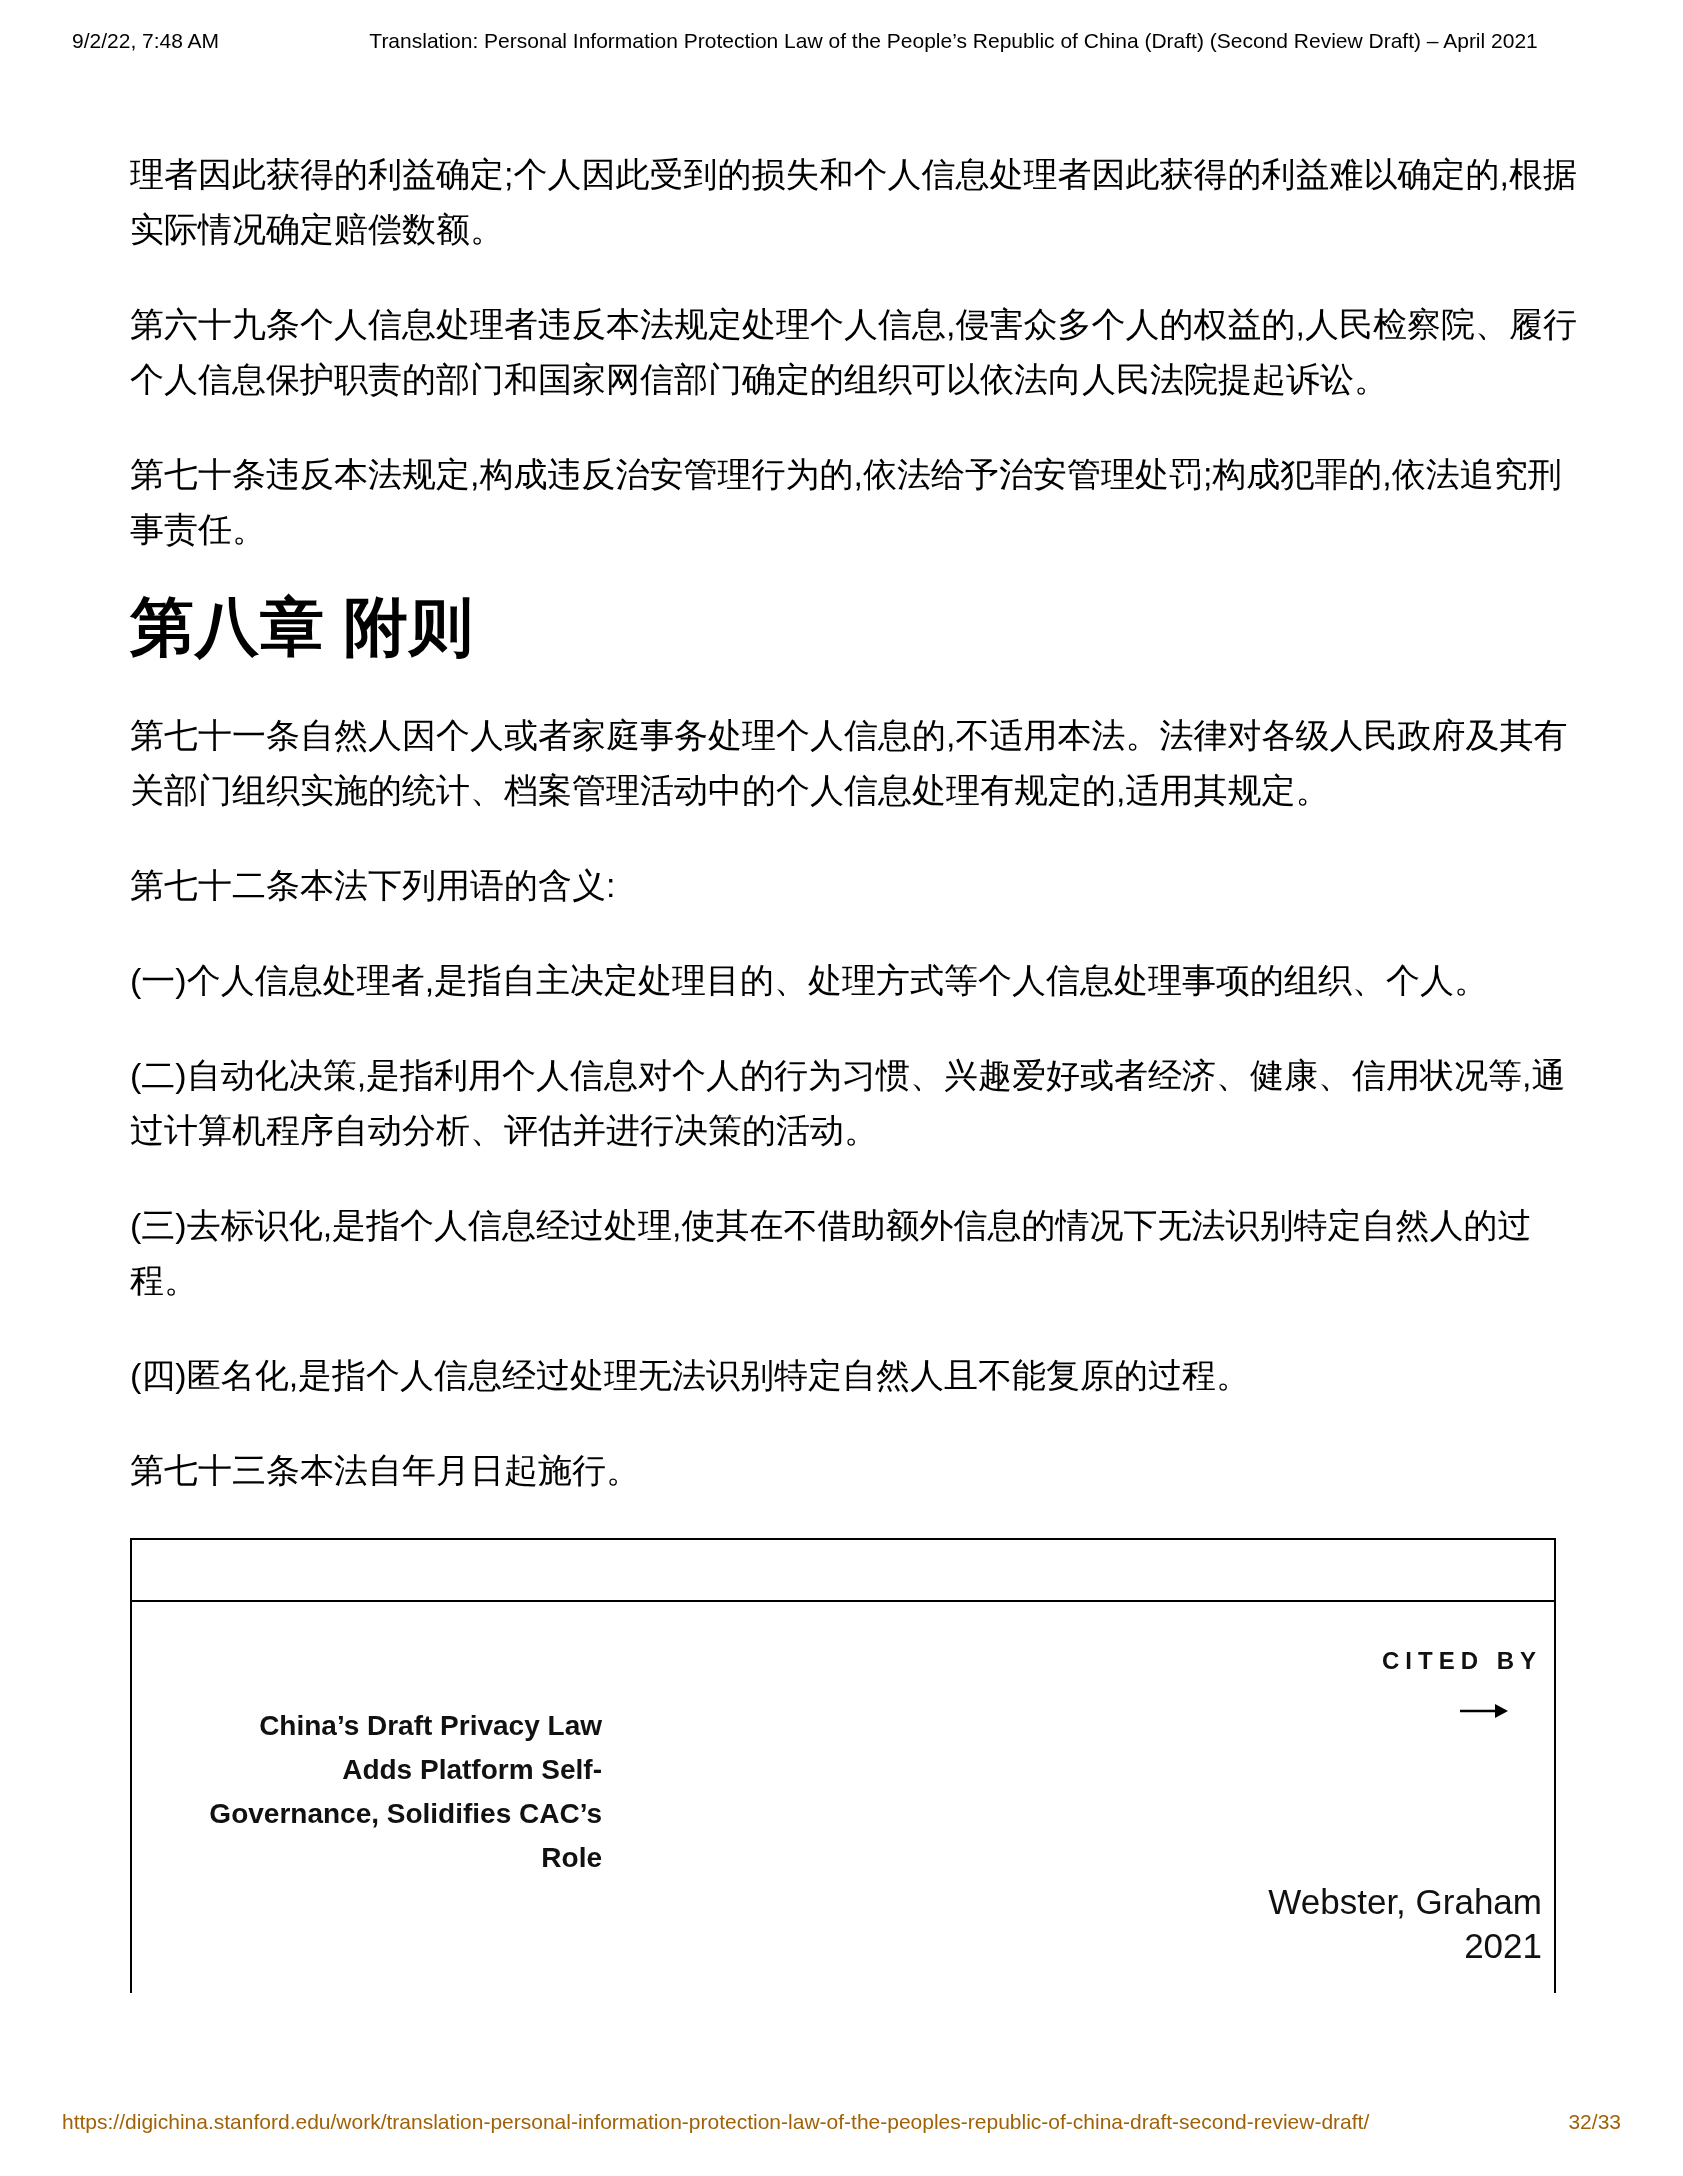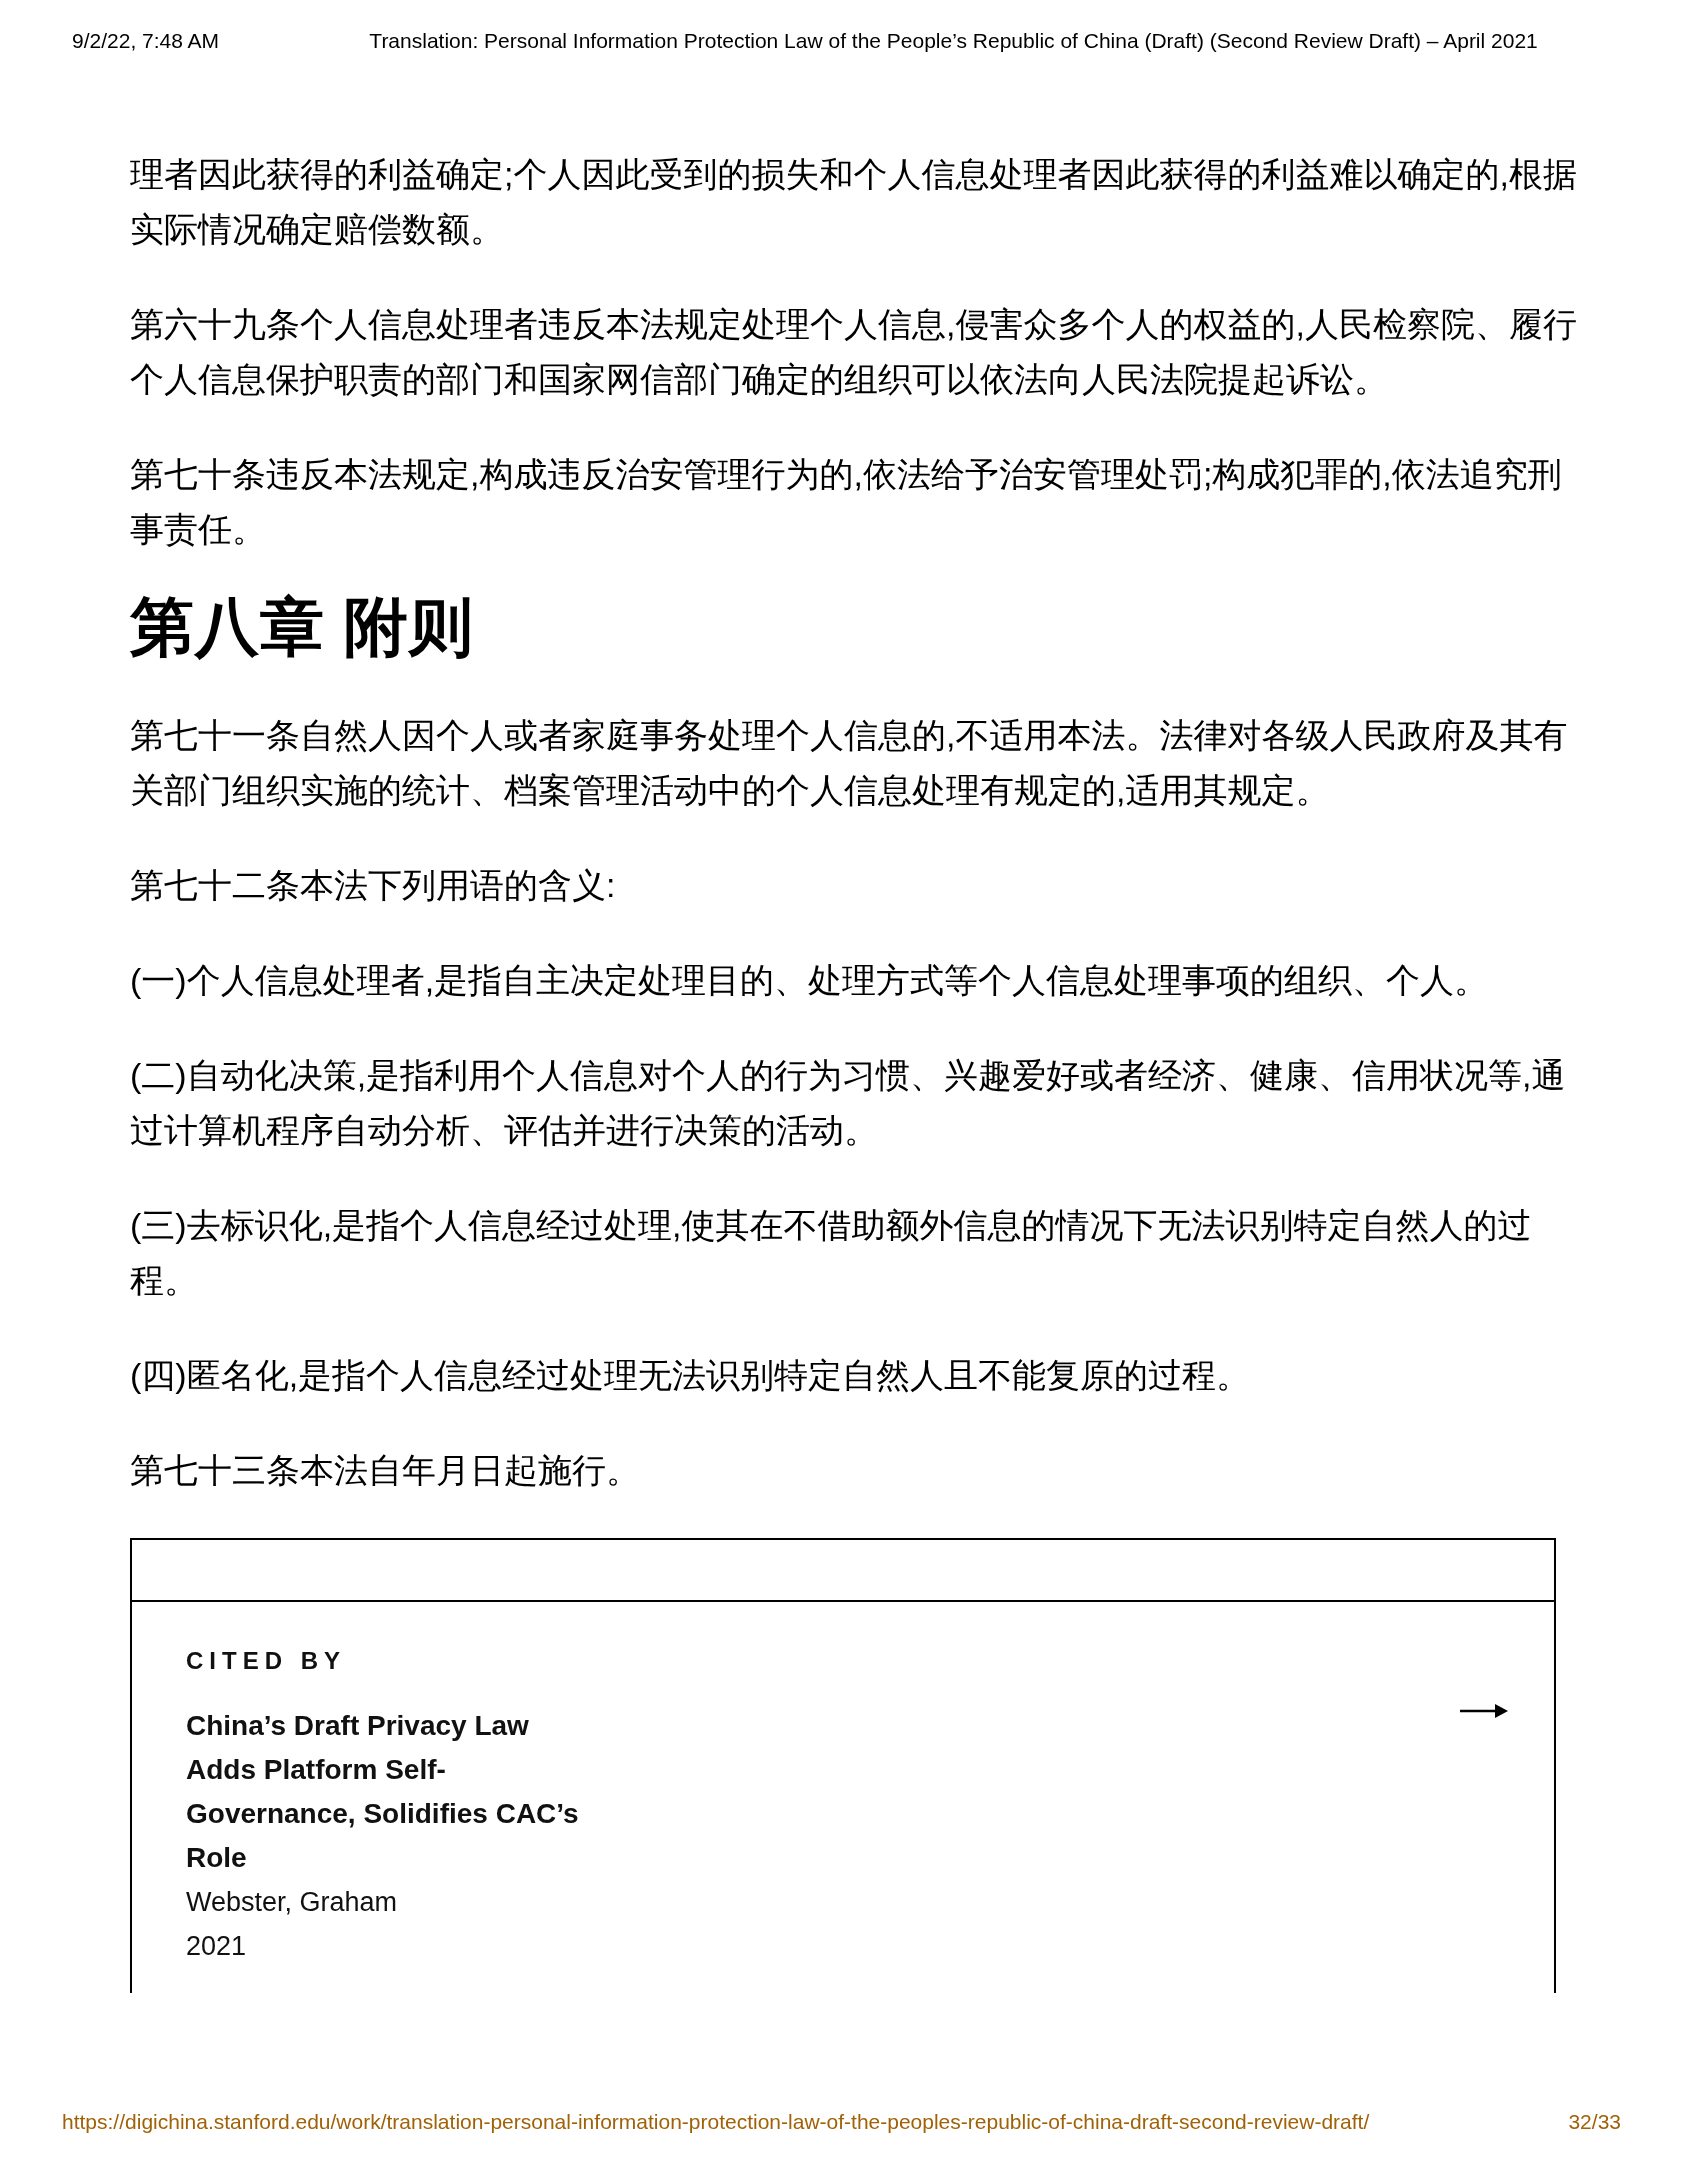--- a/index.html
+++ b/index.html
@@ -41,34 +41,34 @@
   
   .cited-box {
     margin-top:22px;
     width:1426px; height:455px;
     border-top:2px solid #000;
     border-left:2px solid #000;
     border-right:2px solid #000;
     border-bottom:none;
   }
   .cited-box-top { height:62px; border-bottom:2px solid #000; }
-  .cited-box-body { position:relative; padding:44px 12px 0 54px; }
+  .cited-box-body { position:relative; padding:44px 12px 0 54px;text-align:right; }
   .cited-heading {
     font-size:24px; font-weight:bold; letter-spacing:6px;
     line-height:30px; color:#111;
   }
   .citation-title {
     display:block; margin-top:28px;
     font-size:28px; line-height:44px; font-weight:bold;
     color:#111; text-decoration:none; cursor:pointer;
     width:416px;
   }
   .citation-title .cline { display:block; }
   .citation-author, .citation-year {
-    font-size:27px; line-height:44px; font-weight:normal; color:#111;
+    font-size:35px; line-height:44px; font-weight:normal; color:#111;
   }
   .arrow-wrap {
     position:absolute; top:99px; right:46px;
     width:48px; height:20px; cursor:pointer;
   }
 
   
   .print-footer {
     position:absolute; left:62px; right:62px; top:2109px;
     display:flex; justify-content:space-between; align-items:flex-start;

